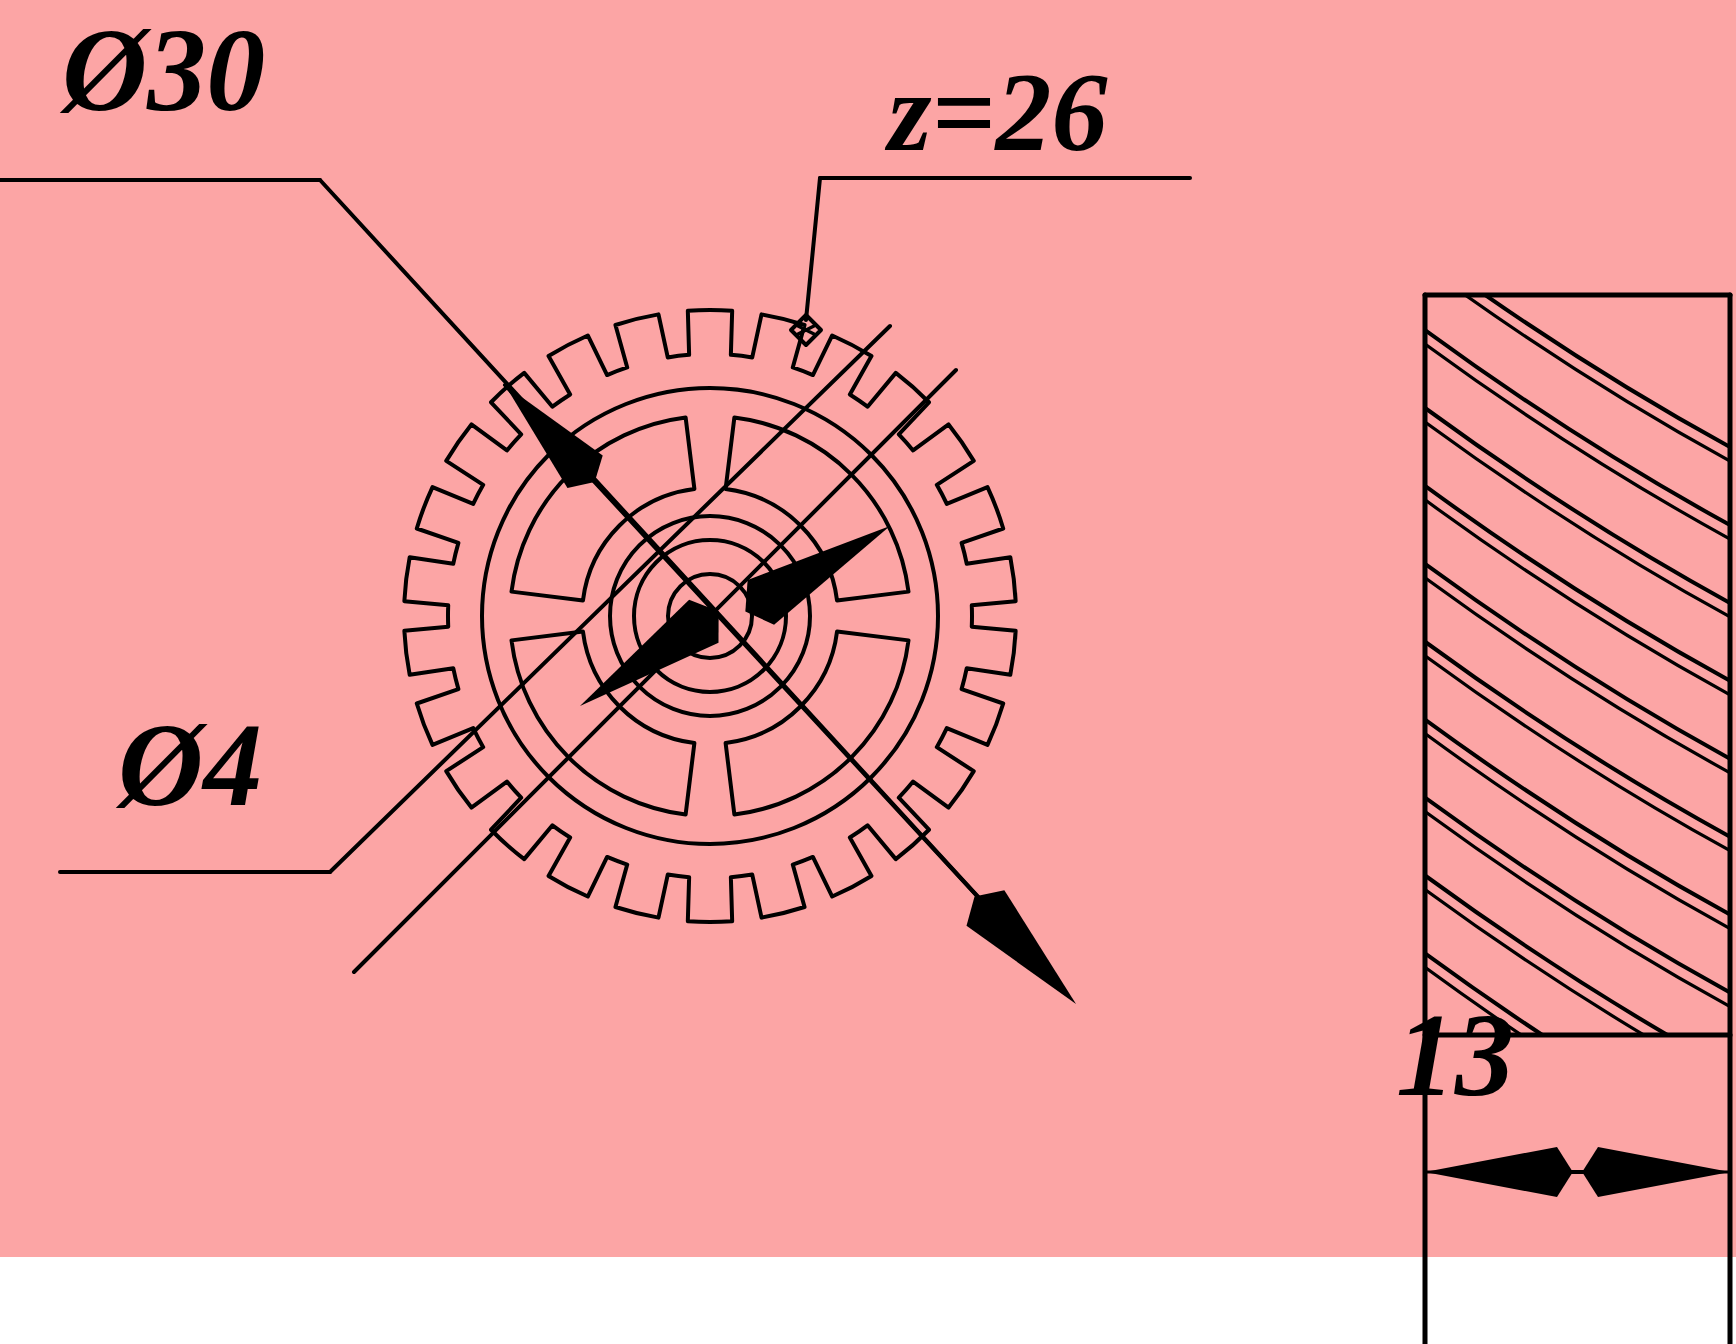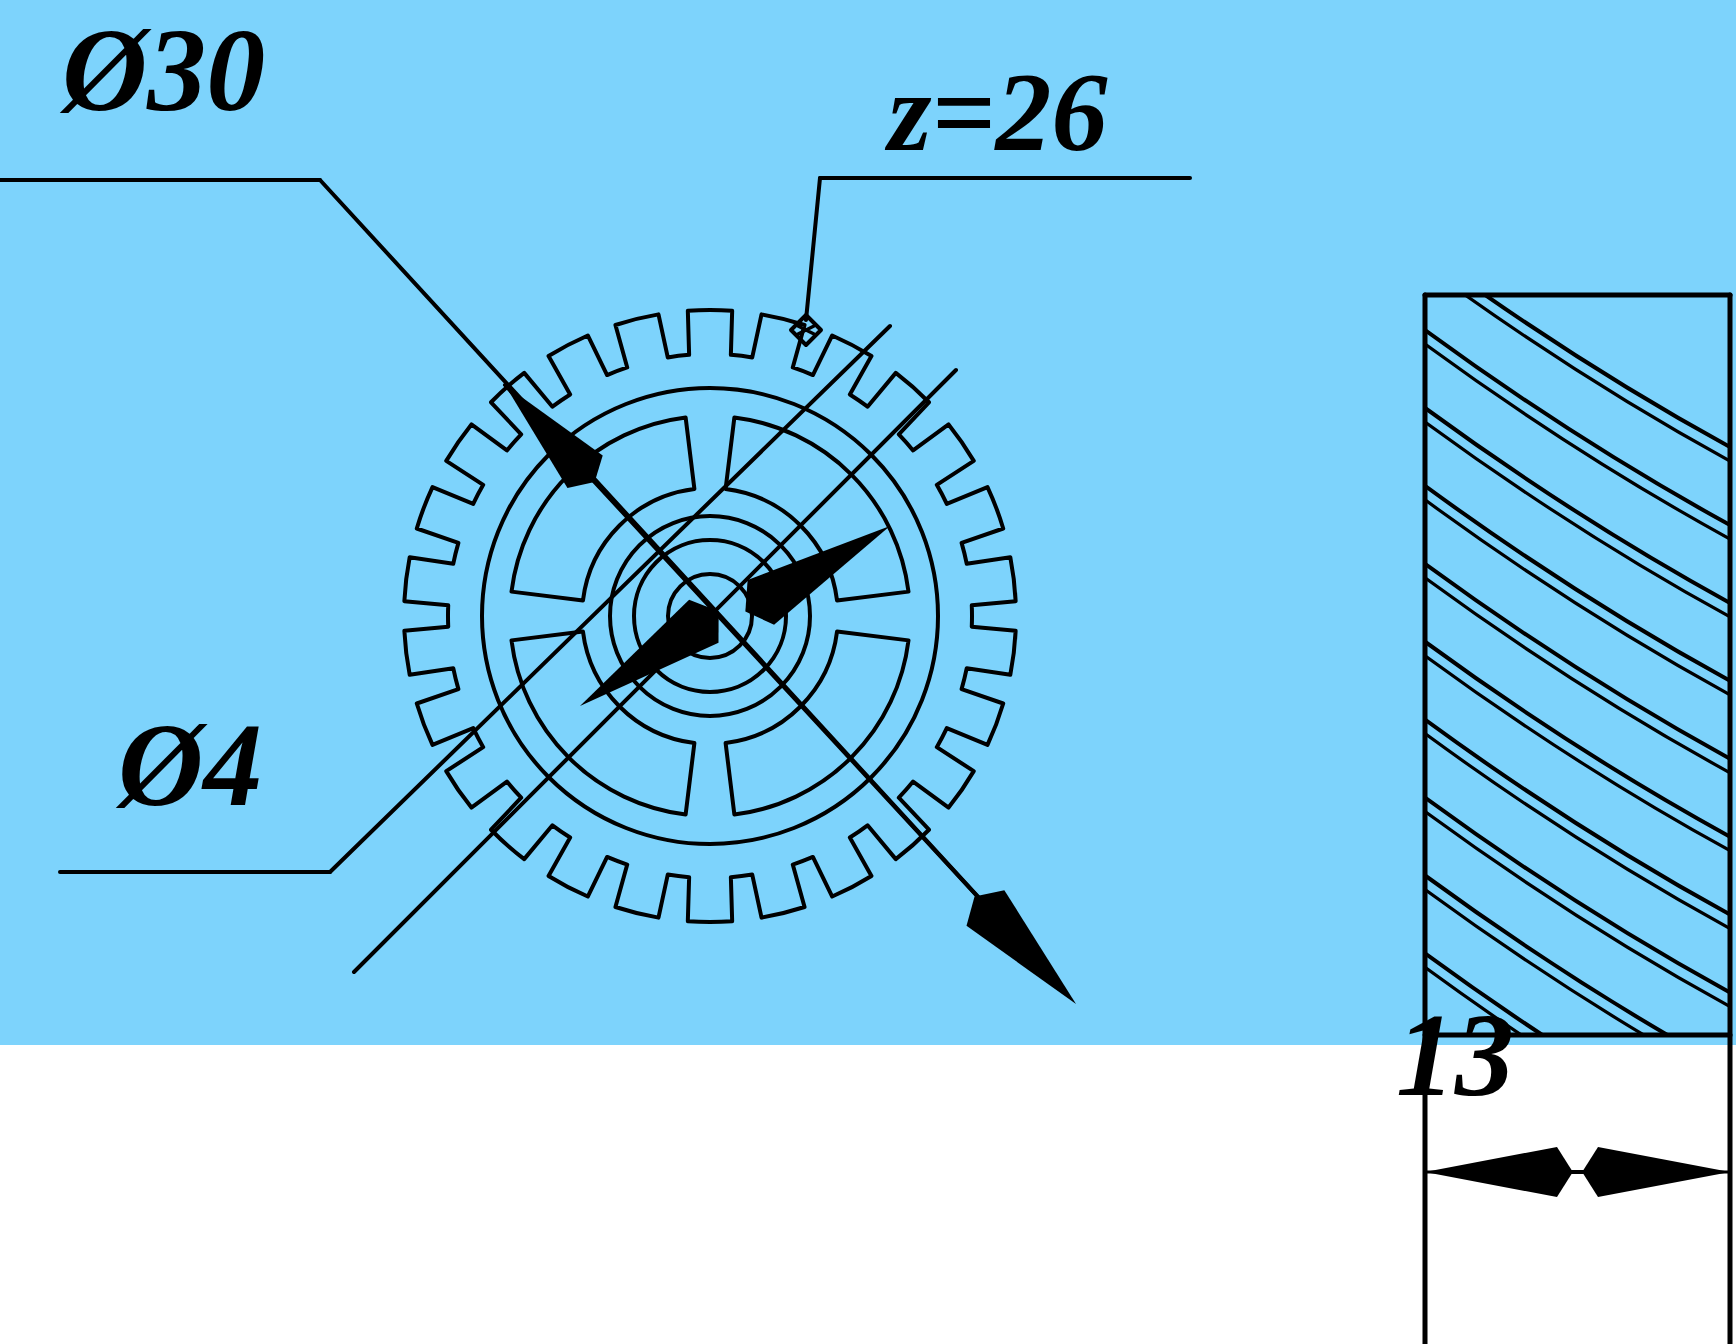--- a/index.html
+++ b/index.html
@@ -10,22 +10,22 @@
   }
   body {
     width: 1736px;
     height: 1344px;
     overflow: hidden;
     font-family: "Liberation Serif", serif;
   }
   #drawing-root {
     position: relative;
     width: 1736px;
-    height: 1045px;
-    background: #7dd3fc;
+    height: 1257px;
+    background: #fca5a5;
   }
   svg.sheet {
     display: block;
     width: 1736px;
     height: 1344px;
   }
   .ln {
     fill: none;
     stroke: #000000;
     stroke-linecap: round;

